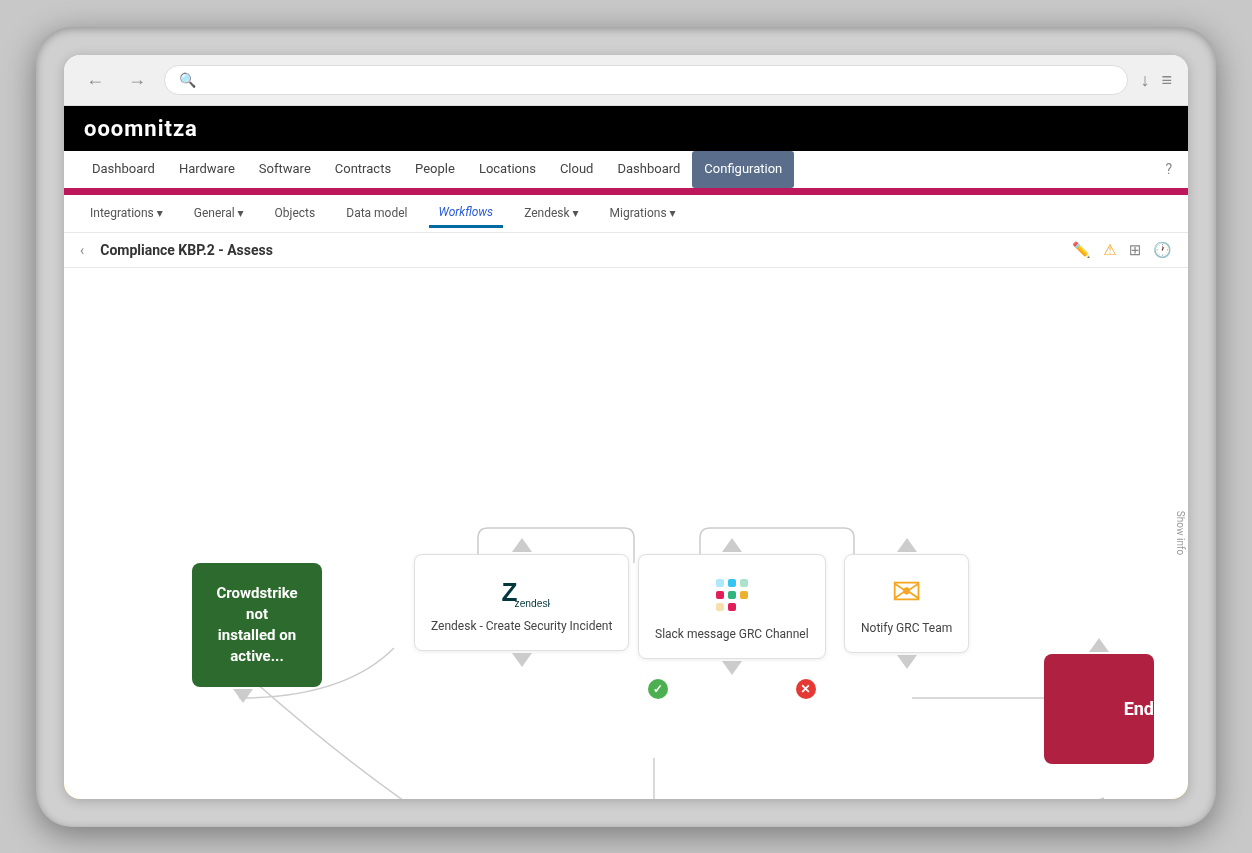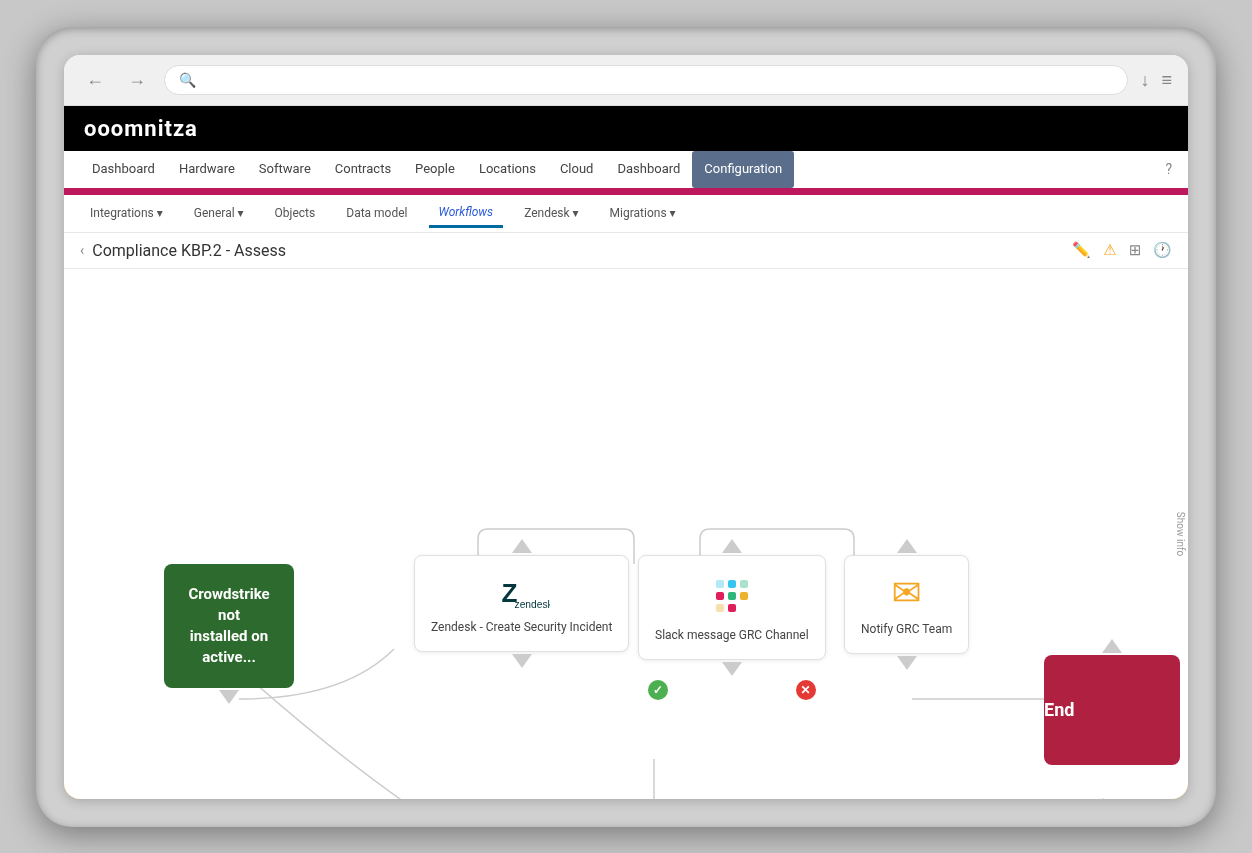--- a/index.html
+++ b/index.html
@@ -145,23 +145,24 @@
       border-bottom: 1px solid #e8e8e8;
       background: white;
     }
     .breadcrumb-back {
       color: #888;
       cursor: pointer;
       margin-right: 8px;
       font-size: 14px;
     }
     .breadcrumb-title {
-      font-size: 16px;
-      font-weight: 400;
+      font-size: 14px;
+      font-weight: 700;
       color: #333;
+      margin-left: 8px;
     }
     .breadcrumb-actions {
       margin-left: auto;
       display: flex;
       align-items: center;
       gap: 12px;
       color: #888;
     }
     .breadcrumb-actions span {
       cursor: pointer;
@@ -238,33 +239,34 @@
       color: white;
       font-size: 15px;
       font-weight: 700;
       text-align: center;
       line-height: 1.4;
       width: 130px;
       min-height: 100px;
       display: flex;
       align-items: center;
       justify-content: center;
+      margin-left: 28px;
     }
     .end-node {
       background: #b02040;
       border-radius: 8px;
       color: white;
       font-size: 18px;
       font-weight: 700;
       text-align: center;
-      width: 136px;
+      width: 110px;
       height: 110px;
       display: flex;
       align-items: center;
-      justify-content: flex-start;
+      justify-content: flex-end;
     }
     .node-icon {
       width: 48px;
       height: 48px;
       display: flex;
       align-items: center;
       justify-content: center;
       font-size: 32px;
     }
     .zendesk-logo {

